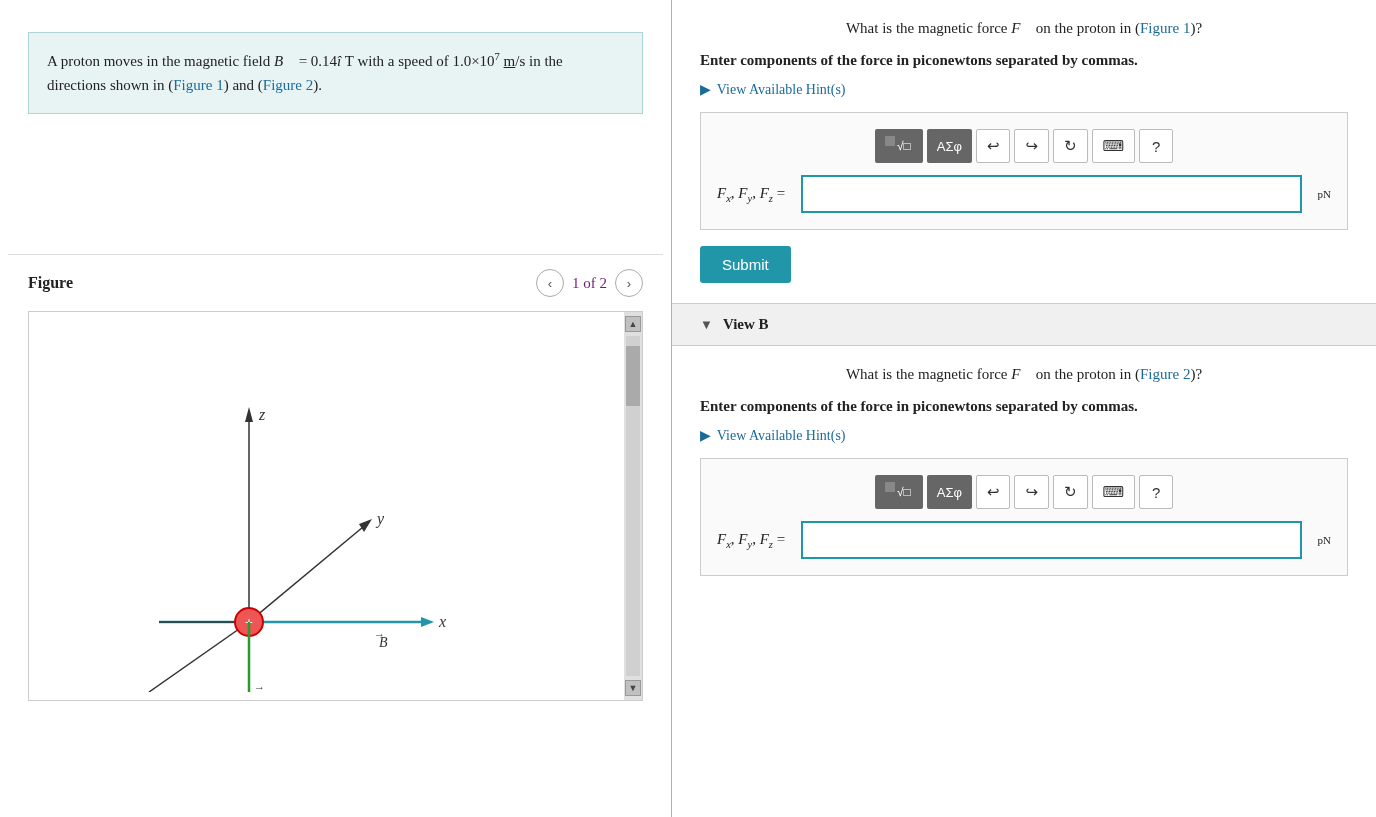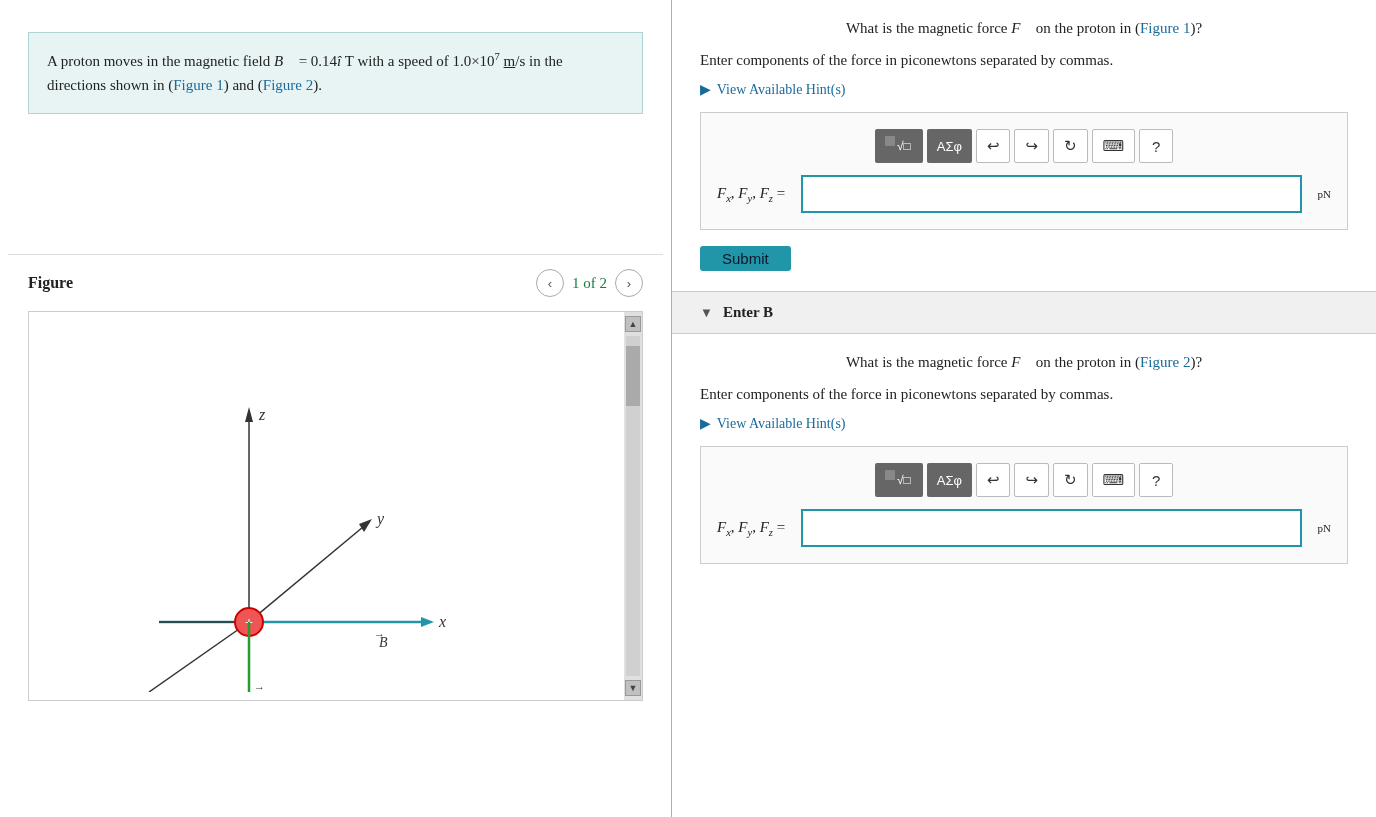--- a/index.html
+++ b/index.html
@@ -65,21 +65,21 @@
       cursor: pointer;
       display: flex;
       align-items: center;
       justify-content: center;
       font-size: 13px;
       color: #555;
     }
 
     .figure-count {
       font-size: 15px;
-      color: #15803d;
+      color: #701a75;
     }
 
     .figure-area {
       border: 1px solid #ccc;
       margin: 0 20px;
       position: relative;
       height: 390px;
       overflow: hidden;
       background: #fff;
     }
@@ -157,21 +157,21 @@
       line-height: 1.6;
       text-align: center;
     }
 
     .question-text a {
       color: #1a6a9a;
       text-decoration: none;
     }
 
     .bold-instruction {
-      font-weight: normal;
+      font-weight: bold;
       font-size: 15px;
       margin-bottom: 12px;
     }
 
     .hint-link {
       color: #1a6a9a;
       cursor: pointer;
       font-size: 14px;
       display: flex;
       align-items: center;
@@ -245,23 +245,23 @@
       outline: none;
     }
 
     .answer-unit {
       font-size: 11px;
       white-space: nowrap;
     }
 
     .submit-btn {
       background: #2196a8;
-      color: #0f172a;
+      color: #ffffff;
       border: none;
-      padding: 4px 22px;
+      padding: 10px 22px;
       font-size: 15px;
       cursor: pointer;
       border-radius: 3px;
     }
 
     .part-b-header {
       background: #f0f0f0;
       border-top: 1px solid #ccc;
       border-bottom: 1px solid #ccc;
       padding: 12px 28px;
@@ -395,21 +395,21 @@
     </div>
 
     <button class="submit-btn">Submit</button>
 
   </div>
 
   <div class="part-section">
 
     <div class="part-b-header">
       <span class="part-b-toggle">▼</span>
-      <span class="part-b-label">Enter B</span>
+      <span class="part-b-label">View B</span>
     </div>
 
     <div class="part-b-content">
 
       <p class="question-text">
         What is the magnetic force <em>F⃗</em> on the proton in (<a href="#">Figure 2</a>)?
       </p>
 
       <p class="bold-instruction">Enter components of the force in piconewtons separated by commas.</p>
 

